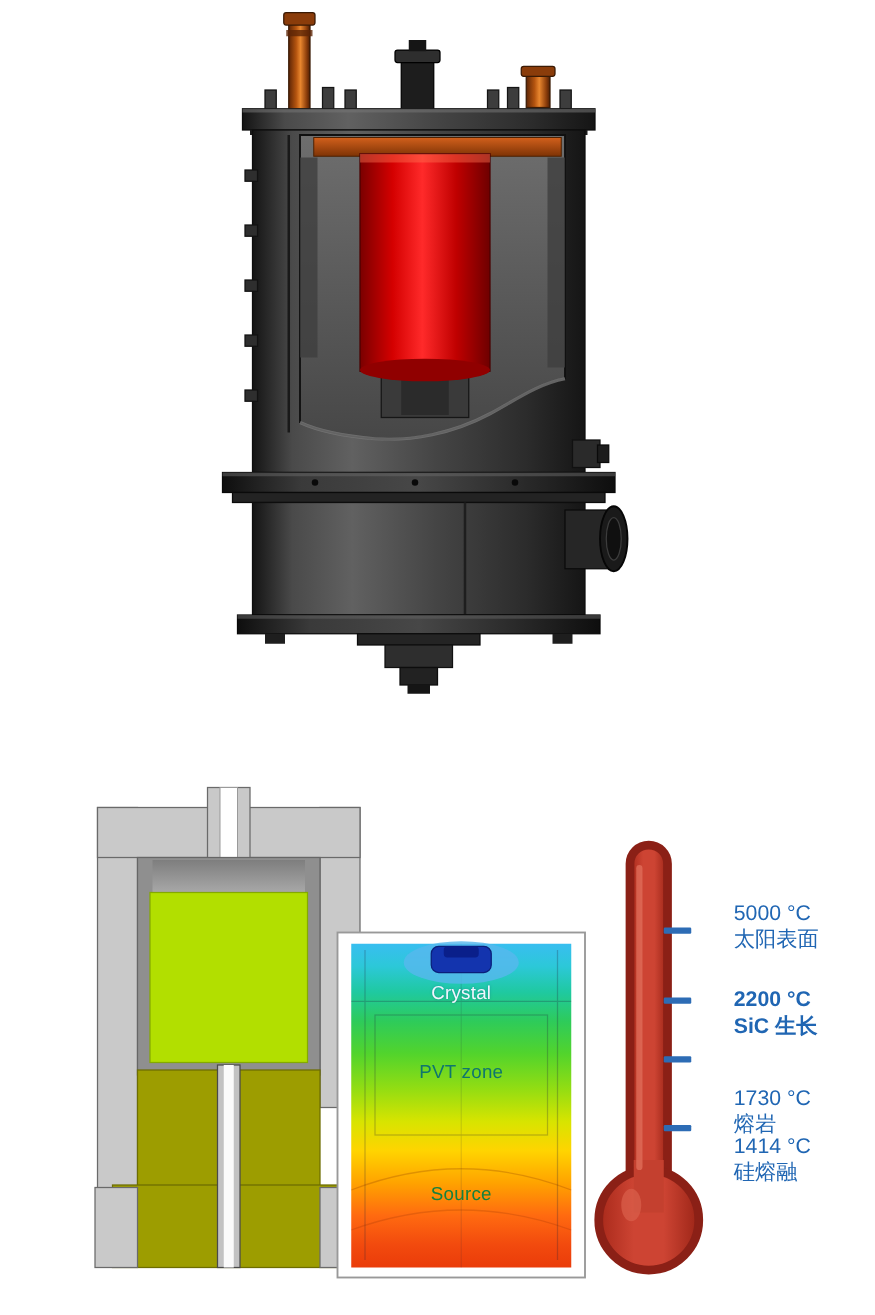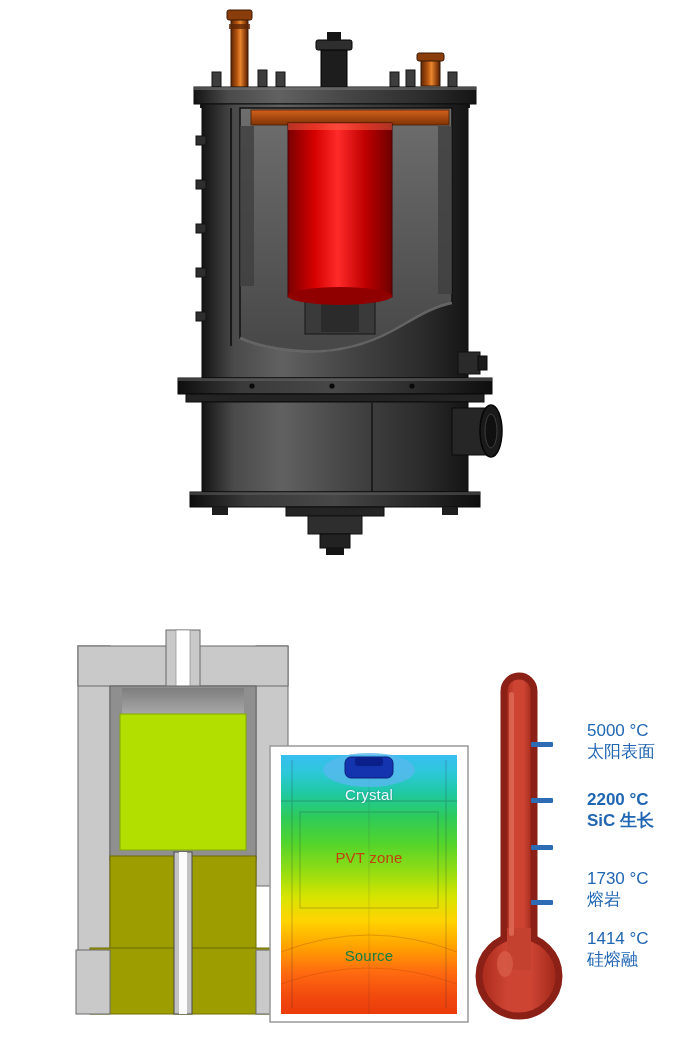--- a/index.html
+++ b/index.html
@@ -4,21 +4,21 @@
 <style>
   * { margin:0; padding:0; box-sizing:border-box; }
   html,body { width:700px; height:1052px; background:#ffffff;
               font-family:"Liberation Sans","DejaVu Sans",sans-serif; }
   .canvas { position:relative; width:700px; height:1052px; background:#fff; overflow:hidden; }
   .art { position:absolute; left:0; top:0; }
 
   .overlay { position:absolute; left:270px; width:198px; text-align:center;
              font-size:15px; letter-spacing:.2px; pointer-events:none; }
   .crystal-label { top:786px; color:#f2f6ff; text-shadow:0 0 2px rgba(0,40,120,.35); }
-  .pvt-label     { top:849px; color:#c2410c; }
+  .pvt-label     { top:849px; color:#0f766e; }
   .source-label  { top:947px; color:#15803d; }
 
   .temp-label { position:absolute; left:569px; color:#2066b3; font-size:17px;
                 line-height:21px; white-space:nowrap;margin-left:18px; }
   .temp-label .t, .temp-label .d { display:block; }
   .temp-label.bold { font-weight:700; }
 </style>
 </head>
 <body>
 
@@ -232,18 +232,18 @@
     <span class="d">太阳表面</span>
   </div>
   <div class="temp-label bold" style="top:789px">
     <span class="t">2200 °C</span>
     <span class="d">SiC 生长</span>
   </div>
   <div class="temp-label" style="top:868px">
     <span class="t">1730 °C</span>
     <span class="d">熔岩</span>
   </div>
-  <div class="temp-label" style="top:928px">
+  <div class="temp-label" style="top:906px">
     <span class="t">1414 °C</span>
     <span class="d">硅熔融</span>
   </div>
 
 </div>
 
 </body></html>

